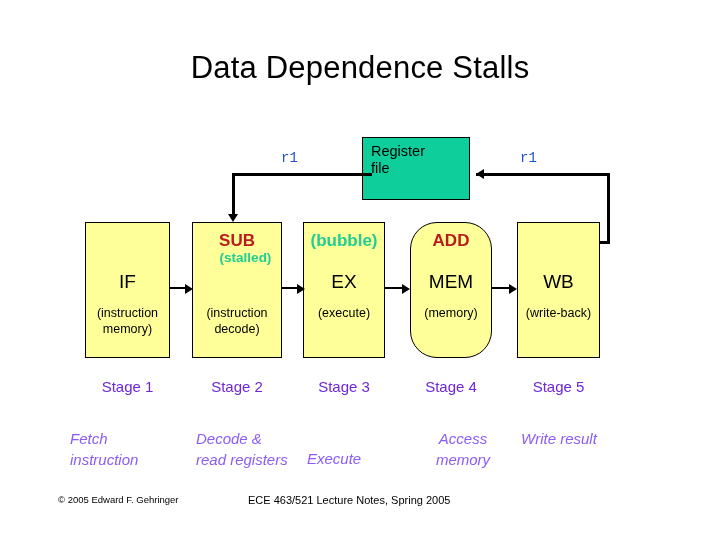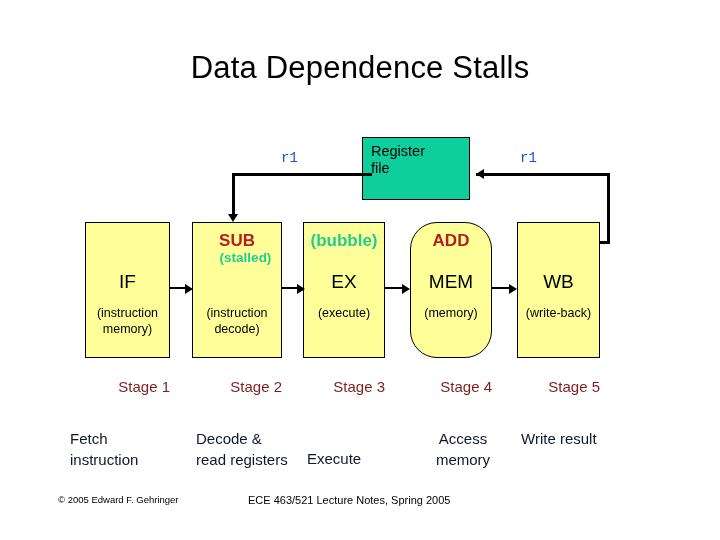--- a/index.html
+++ b/index.html
@@ -160,37 +160,38 @@
   #conn-ex-mem-line { left: 385px; width: 18px; }
   #conn-ex-mem-head { left: 402px; }
   #conn-mem-wb-line { left: 492px; width: 18px; }
   #conn-mem-wb-head { left: 509px; }
 
   
   .stage-number {
     position: absolute;
     top: 378px;
     font-size: 15px;
-    color: #7f1d1d;
-    white-space: nowrap;
-    text-align: right;
+    color: #6d28d9;
+    white-space: nowrap;
+    text-align: center;
   }
   #stage-num-1 { left: 85px;  width: 85px; }
   #stage-num-2 { left: 192px; width: 90px; }
   #stage-num-3 { left: 303px; width: 82px; }
   #stage-num-4 { left: 410px; width: 82px; }
   #stage-num-5 { left: 517px; width: 83px; }
 
   
   .stage-action {
     position: absolute;
     top: 428px;
     font-size: 15px;
+    font-style: italic;
     line-height: 21px;
-    color: #0f172a;
+    color: #8b5cf6;
   }
   #stage-action-1 { left: 70px;  width: 110px; }
   #stage-action-2 { left: 196px; width: 100px; }
   #stage-action-3 { left: 307px; width: 100px; margin-top: 20px; }
   #stage-action-4 { left: 418px; width: 90px;  text-align: center; }
   #stage-action-5 { left: 521px; width: 90px; }
 
   
   #footer-copyright {
     position: absolute;

